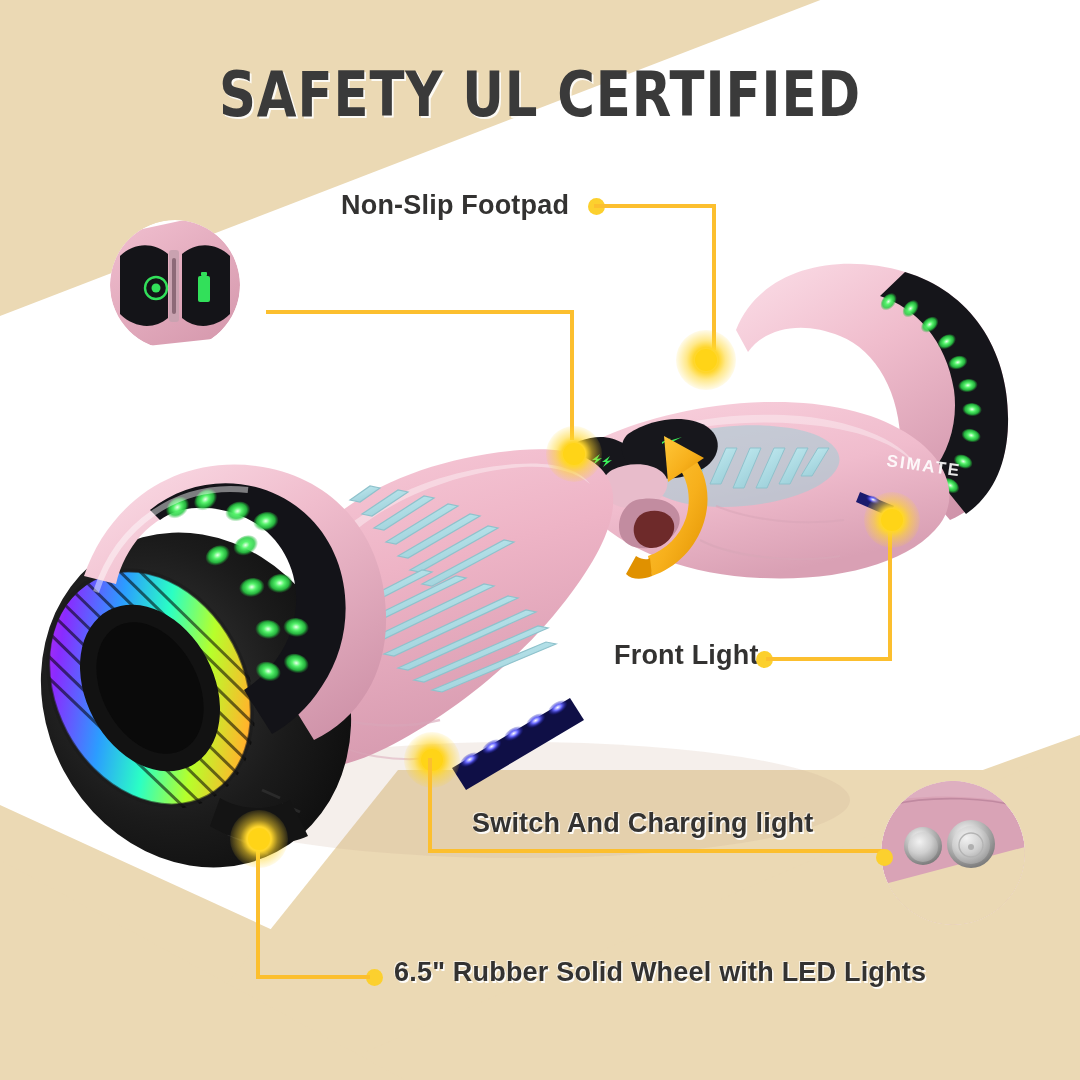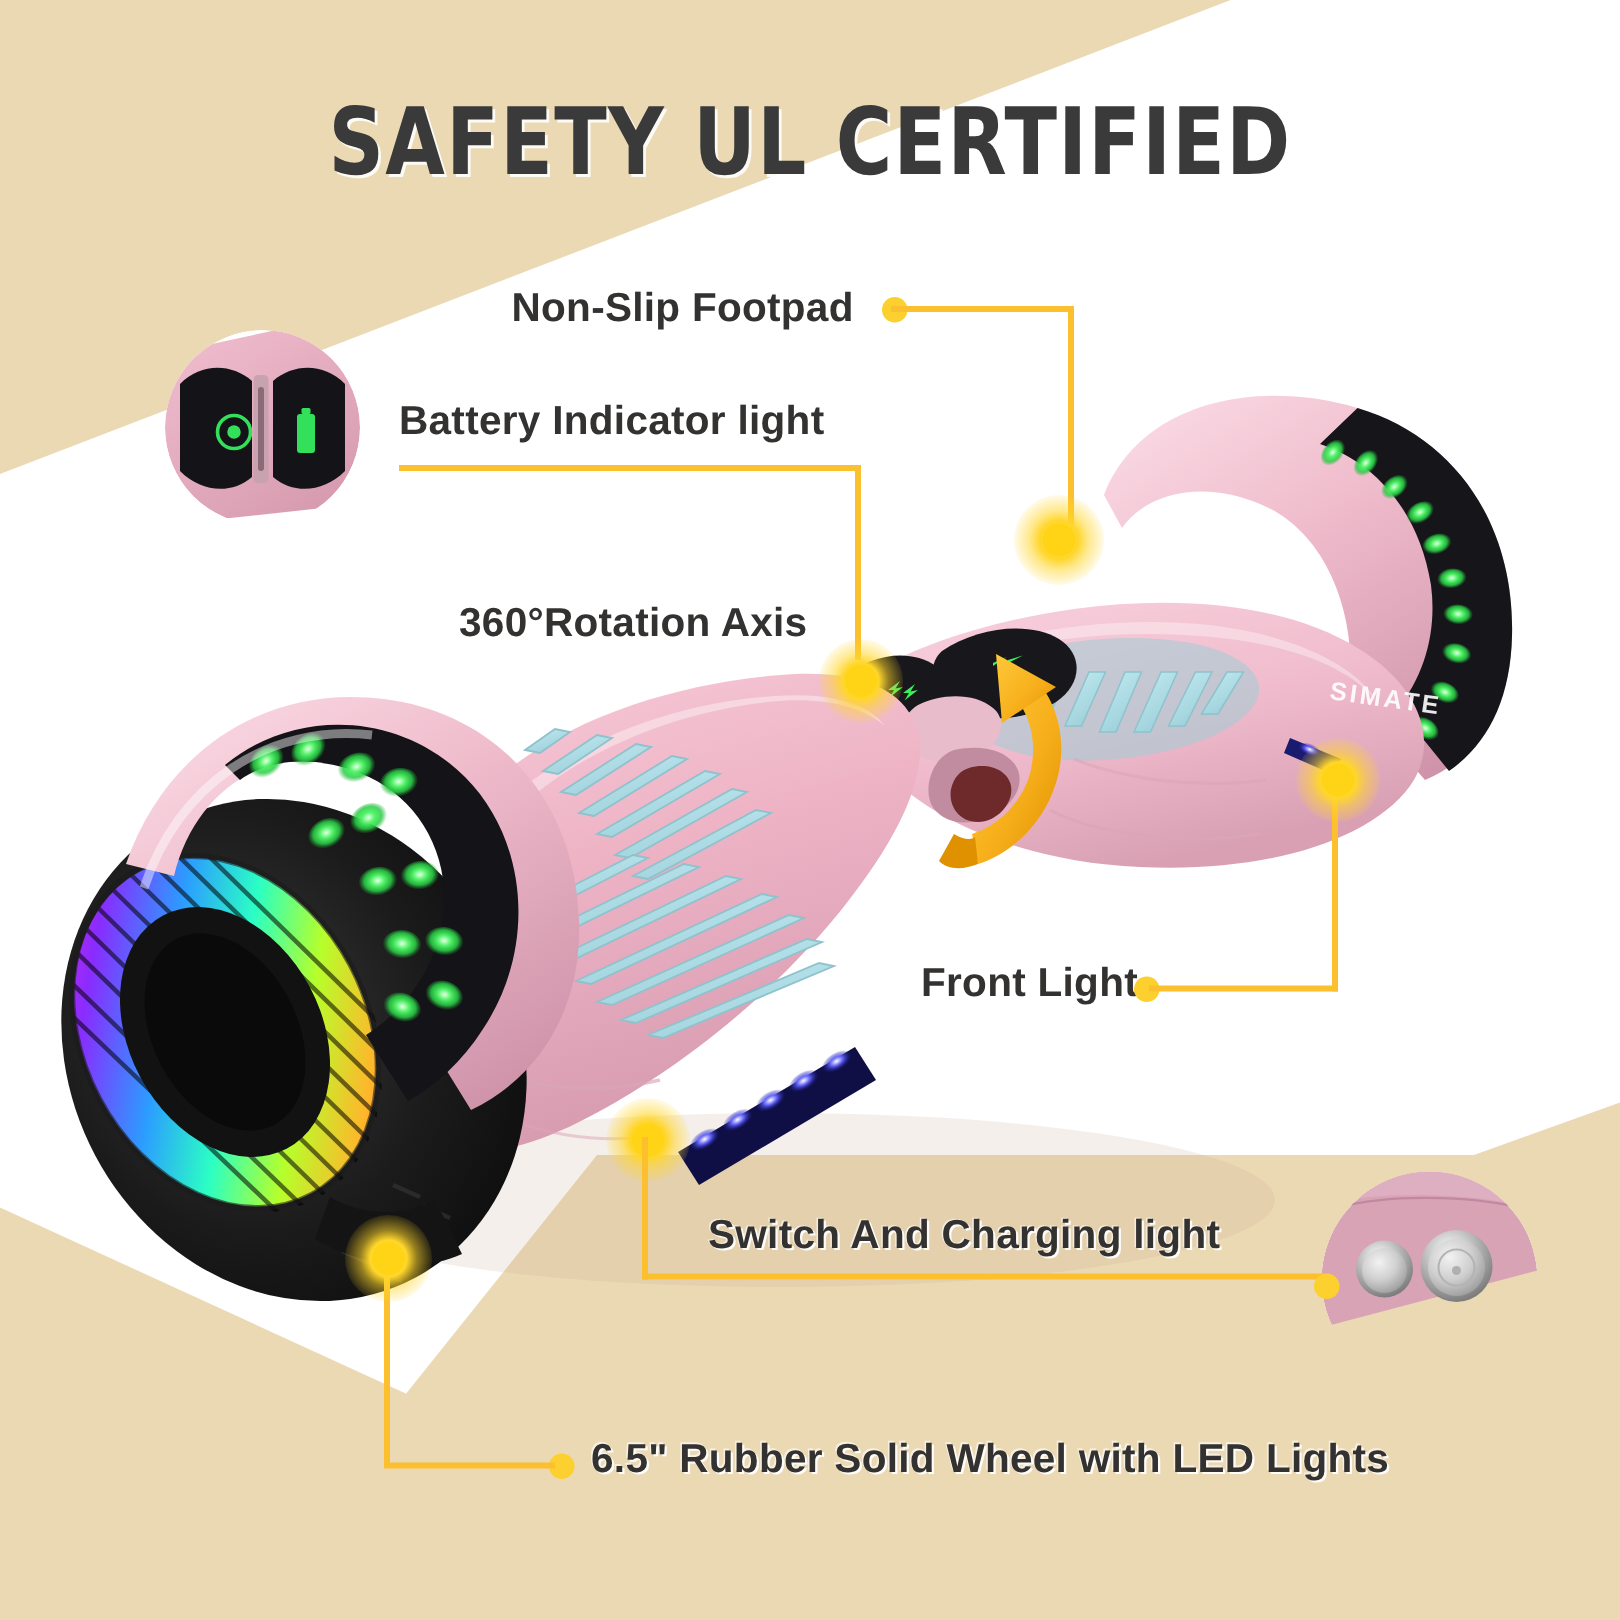--- a/index.html
+++ b/index.html
@@ -397,25 +397,23 @@
   <div class="title">SAFETY UL CERTIFIED</div>
 
   <div class="label" style="left:321px;top:190px;margin-left:20px;">Non-Slip Footpad</div>
   <div class="dot" style="left:588px;top:198px;"></div>
   <div class="conn h" style="left:594px;top:204px;width:122px;"></div>
   <div class="conn v" style="left:712px;top:204px;height:146px;"></div>
   <div class="glow" style="left:676px;top:330px;width:60px;height:60px;">
       <i></i>
     </div>
 
-  <div class="label" style="left:266px;top:265px;">Battery Indicator light</div>
   <div class="conn h" style="left:266px;top:310px;width:308px;"></div>
   <div class="conn v" style="left:570px;top:310px;height:130px;"></div>
 
-  <div class="label" style="left:306px;top:400px;">360°Rotation Axis</div>
   <div class="glow" style="left:546px;top:426px;width:56px;height:56px;">
       <i></i>
     </div>
 
   <div class="label" style="left:614px;top:640px;">Front Light</div>
   <div class="dot" style="left:756px;top:651px;"></div>
   <div class="conn h" style="left:766px;top:657px;width:126px;"></div>
   <div class="conn v" style="left:888px;top:516px;height:145px;"></div>
   <div class="glow" style="left:864px;top:492px;width:56px;height:56px;">
       <i></i>

